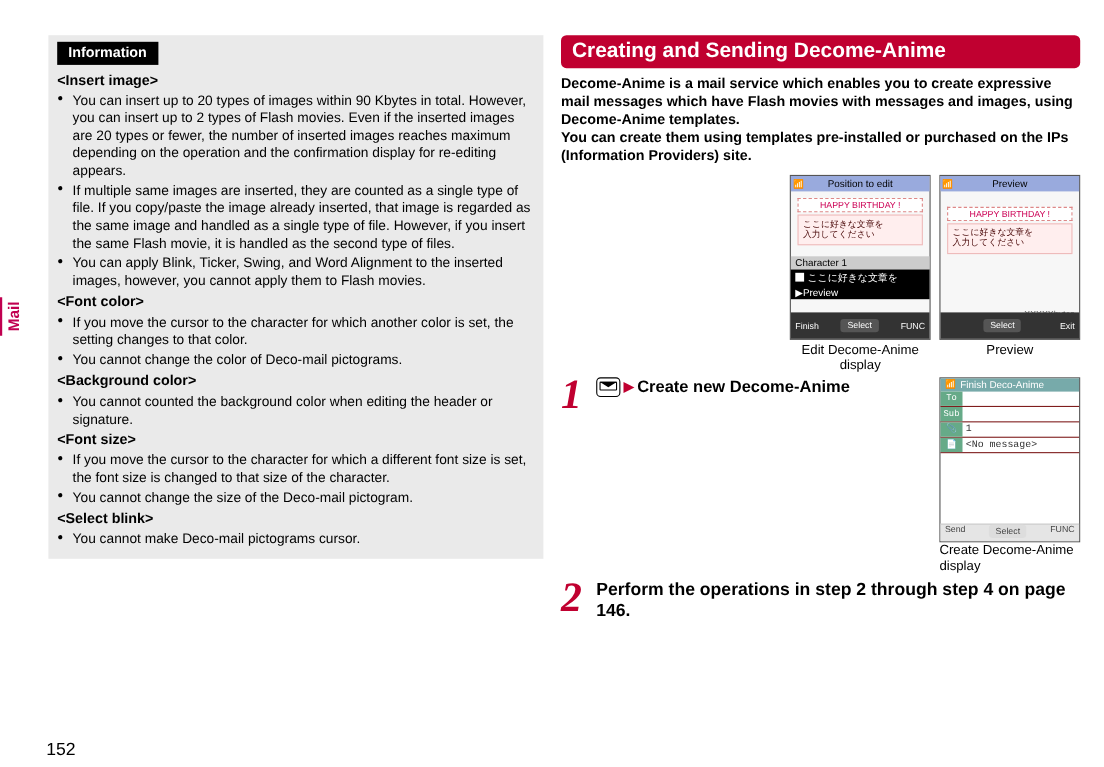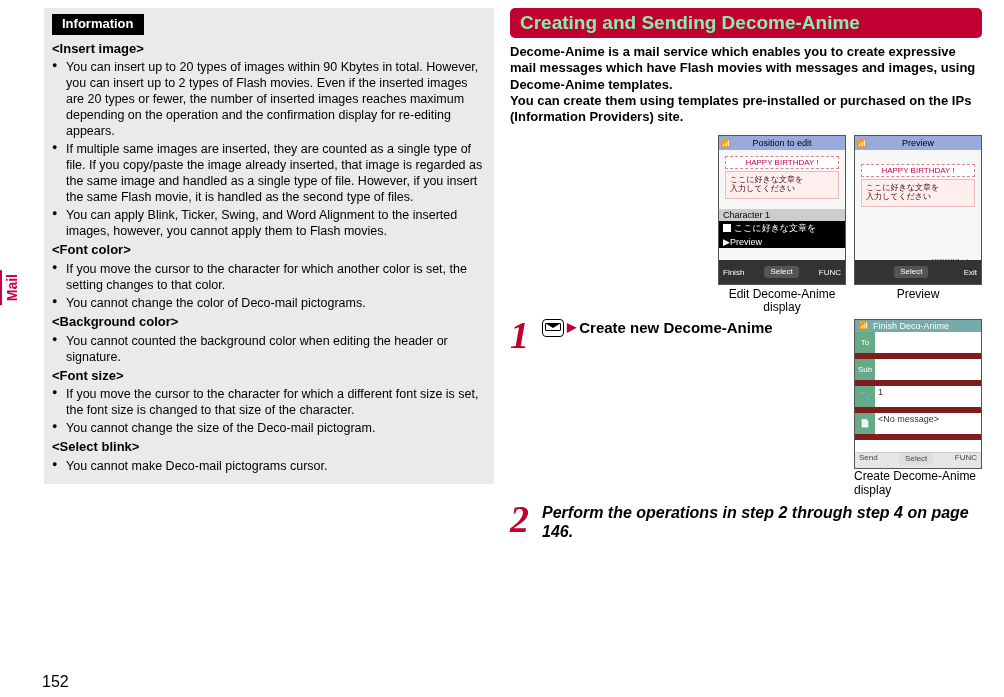--- a/index.html
+++ b/index.html
@@ -1,27 +1,27 @@
 <!DOCTYPE html>
 <html><head>
 <meta charset="utf-8">
 <style>
   * { box-sizing: border-box; margin: 0; padding: 0; }
   html, body { width: 1004px; height: 697px; font-family: Arial, Helvetica, sans-serif; font-size: 12px; color: #000; background: #fff; }
   .page { width: 1004px; height: 697px; position: relative; padding: 8px 14px 0 14px; display: flex; flex-direction: row; }
   .side-tab { position: absolute; left: 0; top: 270px; writing-mode: vertical-rl; transform: rotate(180deg); font-size: 14px; color: #c00050; font-weight: bold; border-right: 2px solid #c00050; padding: 4px 2px; }
-  .col { flex: 1 1 50%; padding: 0 8px; }
+  .col { flex: 1 1 50%; padding: 0 8px; margin-top: 24px; }
   .col-left { padding-left: 30px; }
   .info-box { background: #eaeaea; padding: 6px 8px 8px 8px; font-size: 12.5px; line-height: 1.28; }
   .info-label { background: #000; color: #fff; display: inline-block; font-weight: bold; padding: 2px 10px; font-size: 13px; margin-bottom: 3px; }
   .sect { font-weight: bold; font-size: 13px; margin: 3px 0 1px 0; }
   .bullets { padding-left: 0; }
   .bullets li { list-style: none; position: relative; padding-left: 14px; margin: 2px 0; }
   .bullets li::before { content: "●"; position: absolute; left: 0; top: 1px; font-size: 9px; }
-  .red-bar { background: #c00030; color: #86efac; font-size: 19px; font-weight: bold; padding: 4px 10px; border-radius: 5px; margin: 0 0 6px 0; }
+  .red-bar { background: #c00030; color: #ffffff; font-size: 19px; font-weight: bold; padding: 4px 10px; border-radius: 5px; margin: 0 0 6px 0; }
   .desc { font-weight: bold; font-size: 13px; line-height: 1.25; margin-bottom: 10px; }
   .phones { display: flex; gap: 8px; justify-content: flex-end; margin-bottom: 4px; }
   .phone { width: 128px; }
   .phone .screen { width: 128px; height: 150px; border: 1px solid #555; background: #f7f7f7; position: relative; font-size: 9px; }
   .phone .cap { text-align: center; font-size: 12px; margin-top: 3px; line-height: 1.1; }
   .statusbar { background: #9ad; height: 14px; display:flex; align-items:center; justify-content:center; font-size:9px; position:relative; }
   .statusbar .ant { position:absolute; left:2px; font-size:8px; }
   .banner { margin: 6px 6px 2px 6px; border: 1px dashed #d88; background:#fff; font-size:8px; text-align:center; padding:1px 0; color:#c05; }
   .jp { margin: 2px 6px; background:#fee; border:1px solid #ebb; font-size:8px; padding:4px; color:#400; line-height:1.1; }
   .char-row { margin: 10px 0 0 0; background:#ccc; font-size:9px; padding:1px 4px; }
@@ -35,28 +35,28 @@
   .step-num { font-family: Georgia, serif; font-size: 38px; font-weight: bold; color: #c00030; line-height: 0.85; margin-right: 6px; min-width: 26px; font-style: italic; }
   .step-body { flex: 1; font-size: 15px; font-weight: bold; display:flex; align-items:center; flex-wrap:wrap; line-height:1.2; }
   .mail-icon { display:inline-flex; width:22px; height:18px; border:1.5px solid #000; border-radius:4px; margin-right:2px; align-items:center; justify-content:center; position:relative; }
   .mail-icon::before { content:""; position:absolute; top:3px; left:2px; right:2px; height:6px; border:1.2px solid #000; border-radius:1px; }
   .mail-icon::after { content:""; position:absolute; top:3px; left:2px; width:0; height:0; border-left:8px solid transparent; border-right:8px solid transparent; border-top:5px solid #000; }
   .tri { color:#c00030; font-size:12px; margin:0 3px 0 1px; }
   .right-phone { width:128px; float:right; margin-left:8px; }
   .compose { width:128px; height:150px; border:1px solid #555; background:#fff; position:relative; font-size:9px; }
   .compose .toprow { background:#7aa; color:#fff; padding:1px 4px; font-size:9px; display:flex; align-items:center; }
   .compose .toprow .ant2 { margin-right:4px; font-size:8px; }
-  .field { display:flex; border-bottom:6px solid #7f1d1d; height:27px; }
+  .field { display:flex; border-bottom:1px solid #7f1d1d; height:14px;font-family:Liberation Mono, monospace; }
   .field .tag { background:#6a8; color:#fff; font-size:8px; width:20px; display:flex; align-items:center; justify-content:center; }
   .field .val { flex:1; font-size:9px; padding:1px 3px; color:#333; }
   .greyval { color:#888; }
   .compose .softkeys2 { position:absolute; bottom:0; left:0; right:0; height:16px; background:#e5e5e5; display:flex; justify-content:space-between; align-items:flex-start; padding:0 4px; color:#444; font-size:8px; border-top:1px solid #ccc; }
   .compose .softkeys2 .mid { background:#ddd; border-radius:3px; padding:0 6px; height:12px; line-height:12px; }
   .step2-wrap { clear:both; display:flex; align-items:flex-start; margin-top:6px; }
-  .step2-body { font-size:16px; font-weight:bold; line-height:1.2;font-style:italic; }
+  .step2-body { font-size:16px; font-weight:bold; line-height:1.2; }
   .page-num { position:absolute; left:42px; bottom:6px; font-size:16px; }
   .clearfix::after { content:""; display:block; clear:both; }
 </style>
 </head>
 <body>
 
 <div class="page">
 
   <div class="side-tab">Mail</div>
 

